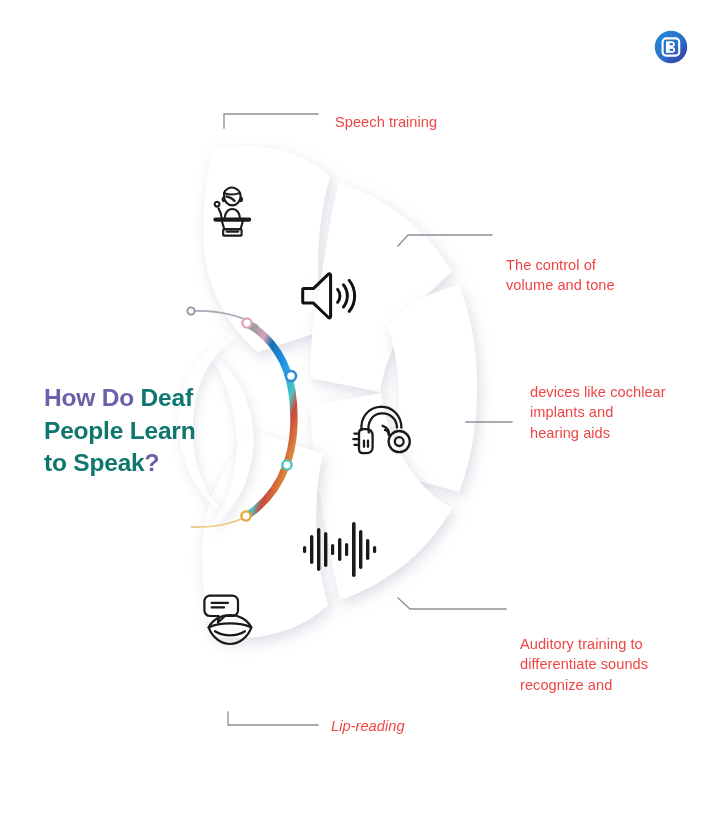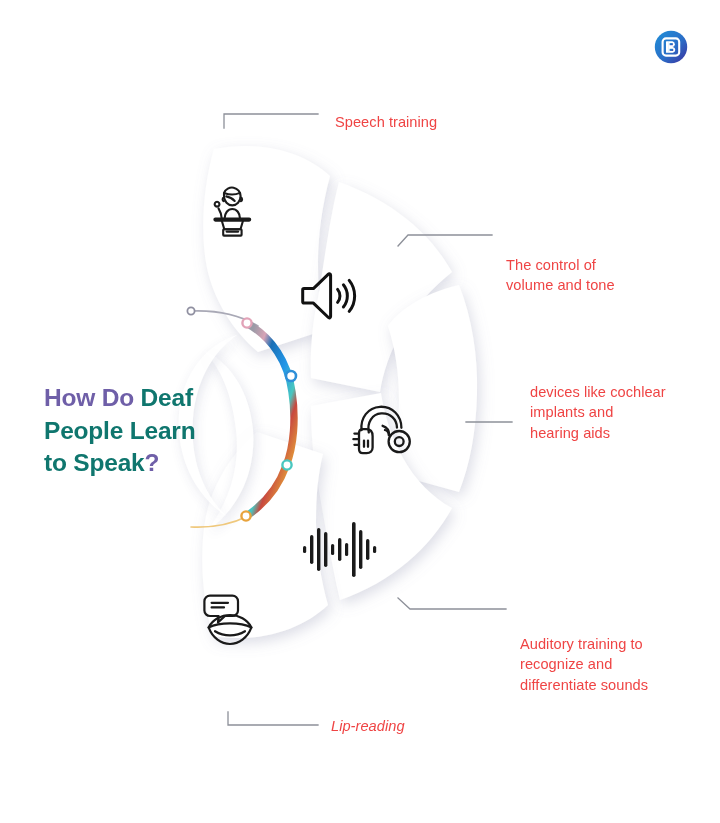--- a/index.html
+++ b/index.html
@@ -351,17 +351,17 @@
 </div>
 
 <div class="label" id="label-assistive">
   <div>devices like cochlear</div>
   <div>implants and</div>
   <div>hearing aids</div>
 </div>
 
 <div class="label" id="label-auditory">
   <div>Auditory training to</div>
+  <div>differentiate sounds</div>
   <div>recognize and</div>
-  <div>differentiate sounds</div>
 </div>
 
 <div class="label" id="label-lip-reading">Lip-reading</div>
 
 </body></html>

